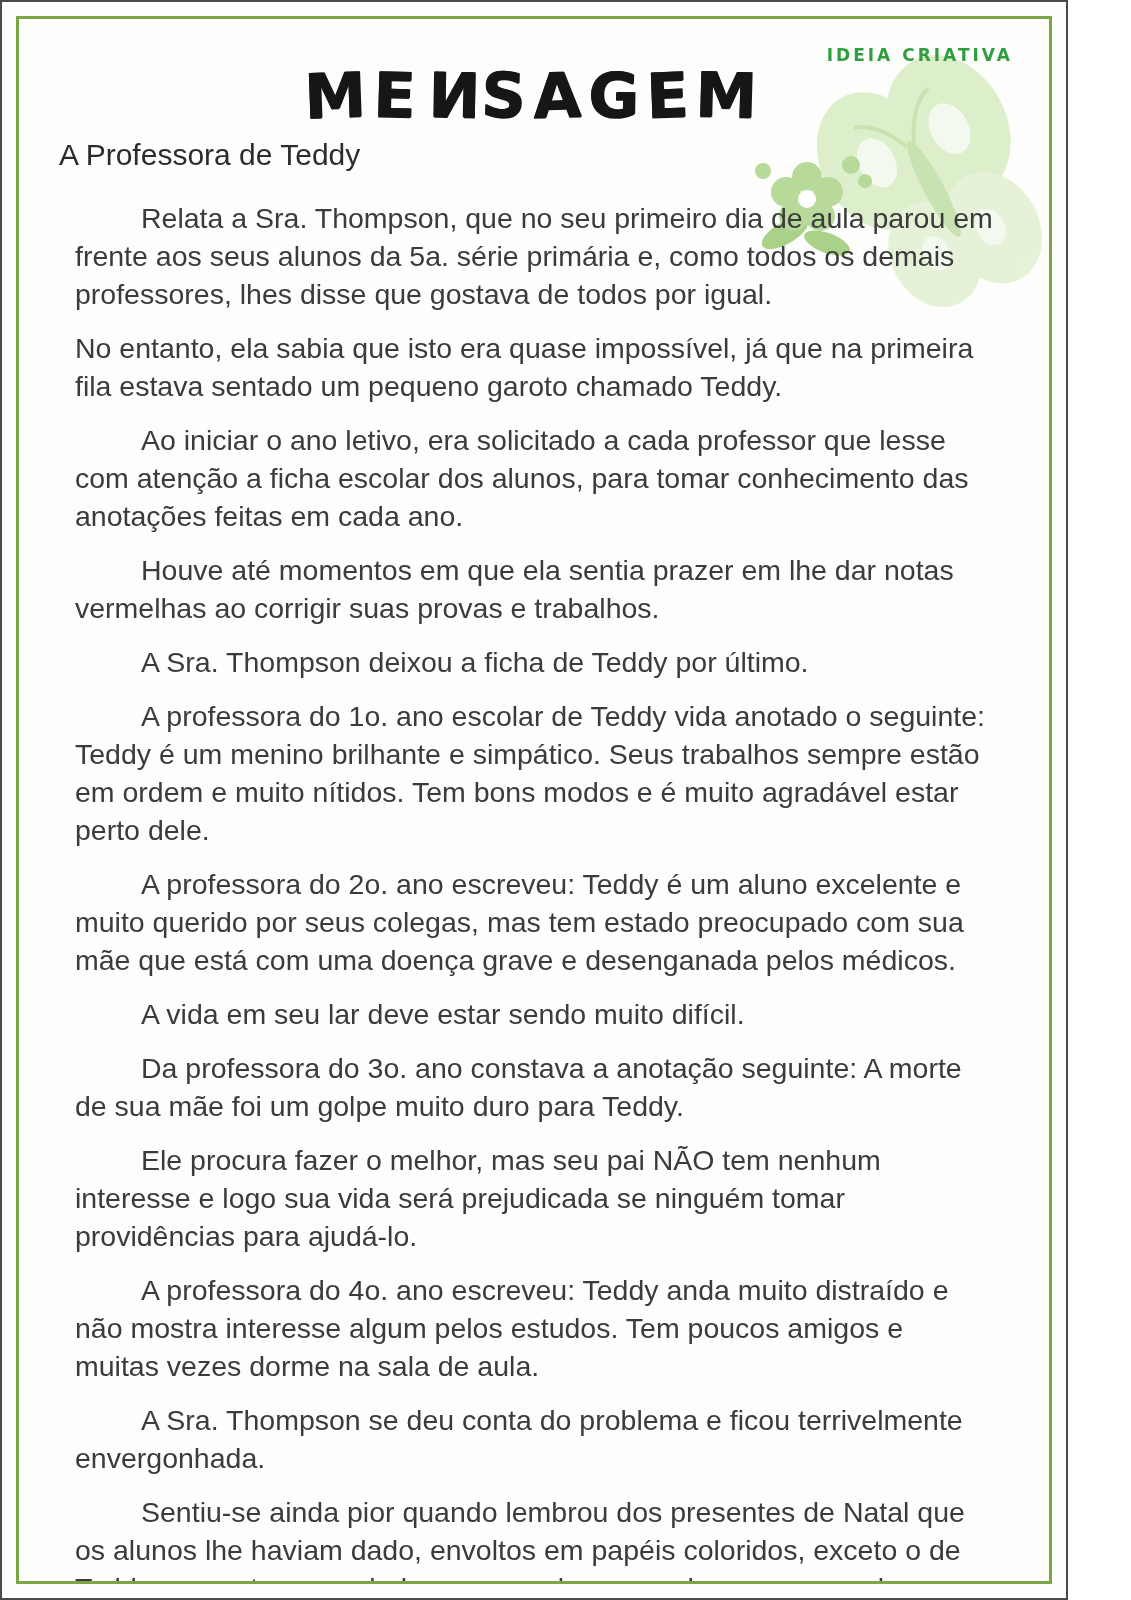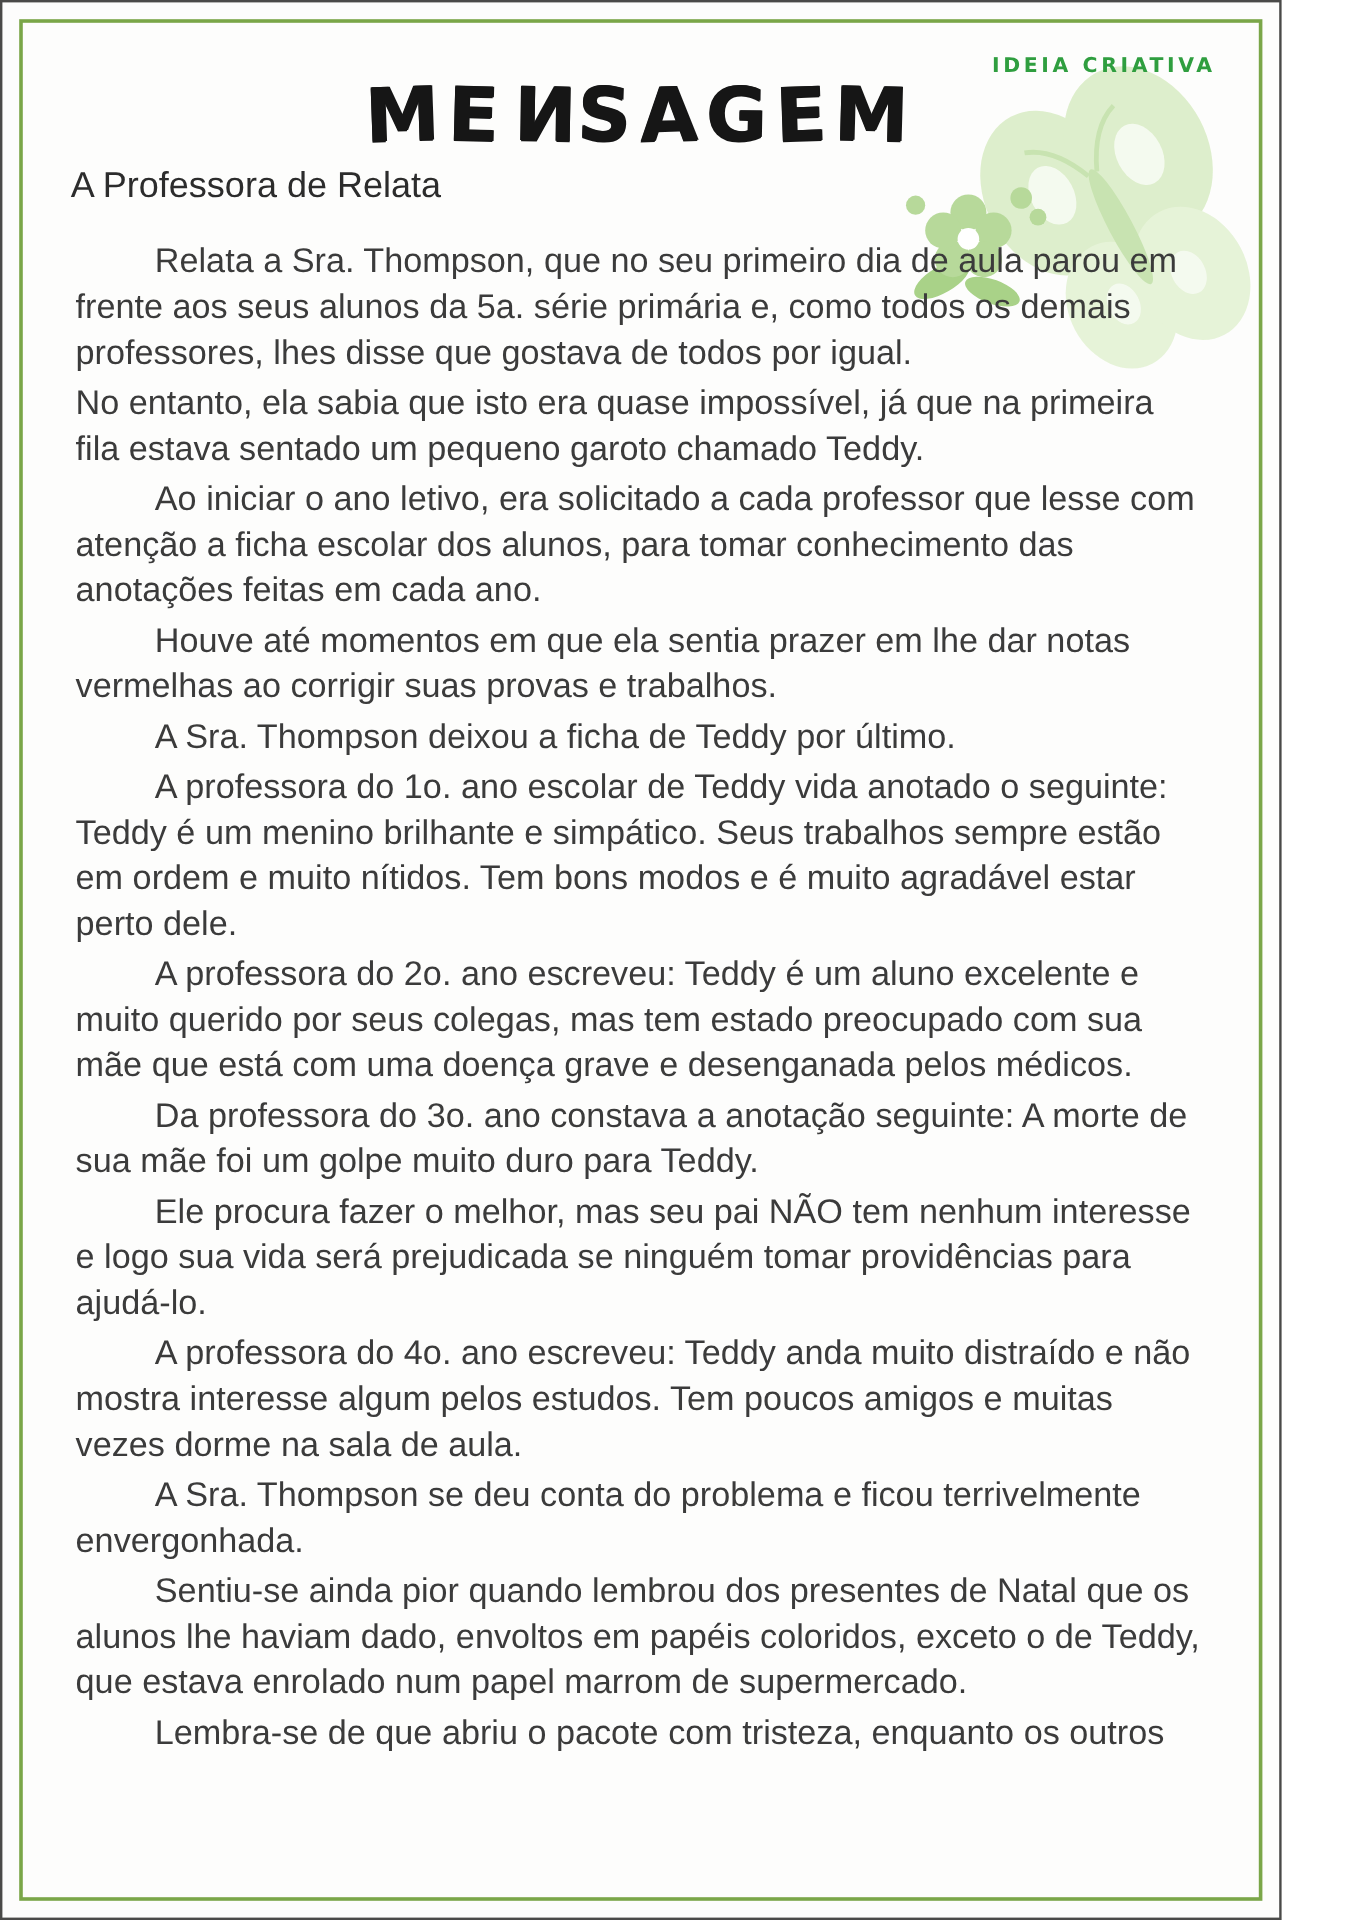--- a/index.html
+++ b/index.html
@@ -73,21 +73,21 @@
   .doc-body {
     position: relative;
     z-index: 1;
     margin-top: 26px;
     padding: 0 40px 0 40px;
     color: #3b3b3b;
     font-size: 28.5px;
     line-height: 38px;
   }
   .doc-body p {
-    margin: 4px;
+    margin: 16px;
   }
   .doc-body p.indent {
     text-indent: 66px;
   }
 </style>
 </head>
 <body>
 
 <div class="canvas">
   <div class="frame">
@@ -124,30 +124,31 @@
         <circle cx="44" cy="-34" r="9" fill="#b7d99a"></circle>
         <circle cx="58" cy="-18" r="7" fill="#b7d99a"></circle>
         <circle cx="-44" cy="-28" r="8" fill="#b7d99a"></circle>
       </g>
     </svg>
 
     <div class="brand">IDEIA CRIATIVA</div>
 
     <h1 class="title"><span style="transform: rotate(-2deg);">M</span><span style="transform: rotate(1.5deg);">E</span><span style="transform: scaleX(-1) rotate(-1deg);">N</span><span style="transform: rotate(2deg);">S</span><span style="transform: rotate(-1.5deg);">A</span><span style="transform: rotate(1deg);">G</span><span style="transform: rotate(-2deg);">E</span><span style="transform: rotate(1.5deg);">M</span></h1>
 
-    <h2 class="subtitle">A Professora de Relata</h2>
+    <h2 class="subtitle">A Professora de Teddy</h2>
 
     <div class="doc-body">
         <p class="indent">Relata a Sra. Thompson, que no seu primeiro dia de aula parou em frente aos seus alunos da 5a. série primária e, como todos os demais professores, lhes disse que gostava de todos por igual.</p>
         <p class="">No entanto, ela sabia que isto era quase impossível, já que na primeira fila estava sentado um pequeno garoto chamado Teddy.</p>
         <p class="indent">Ao iniciar o ano letivo, era solicitado a cada professor que lesse com atenção a ficha escolar dos alunos, para tomar conhecimento das anotações feitas em cada ano.</p>
         <p class="indent">Houve até momentos em que ela sentia prazer em lhe dar notas vermelhas ao corrigir suas provas e trabalhos.</p>
         <p class="indent">A Sra. Thompson deixou a ficha de Teddy por último.</p>
         <p class="indent">A professora do 1o. ano escolar de Teddy vida anotado o seguinte: Teddy é um menino brilhante e simpático. Seus trabalhos sempre estão em ordem e muito nítidos. Tem bons modos e é muito agradável estar perto dele.</p>
         <p class="indent">A professora do 2o. ano escreveu: Teddy é um aluno excelente e muito querido por seus colegas, mas tem estado preocupado com sua mãe que está com uma doença grave e desenganada pelos médicos.</p>
+        <p class="indent">A vida em seu lar deve estar sendo muito difícil.</p>
         <p class="indent">Da professora do 3o. ano constava a anotação seguinte: A morte de sua mãe foi um golpe muito duro para Teddy.</p>
         <p class="indent">Ele procura fazer o melhor, mas seu pai NÃO tem nenhum interesse e logo sua vida será prejudicada se ninguém tomar providências para ajudá-lo.</p>
         <p class="indent">A professora do 4o. ano escreveu: Teddy anda muito distraído e não mostra interesse algum pelos estudos. Tem poucos amigos e muitas vezes dorme na sala de aula.</p>
         <p class="indent">A Sra. Thompson se deu conta do problema e ficou terrivelmente envergonhada.</p>
         <p class="indent">Sentiu-se ainda pior quando lembrou dos presentes de Natal que os alunos lhe haviam dado, envoltos em papéis coloridos, exceto o de Teddy, que estava enrolado num papel marrom de supermercado.</p>
         <p class="indent">Lembra-se de que abriu o pacote com tristeza, enquanto os outros</p>
       </div>
 
   </div>
 </div>

